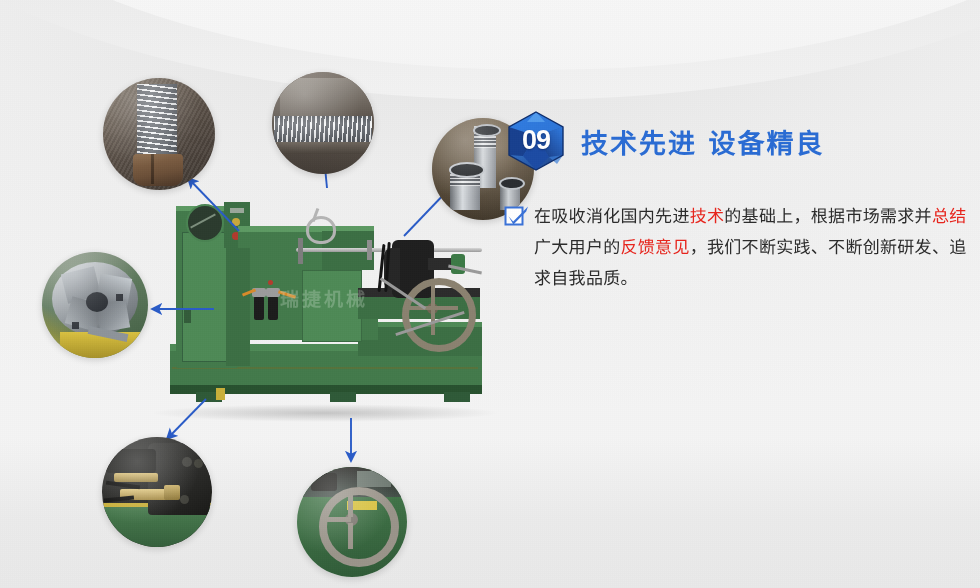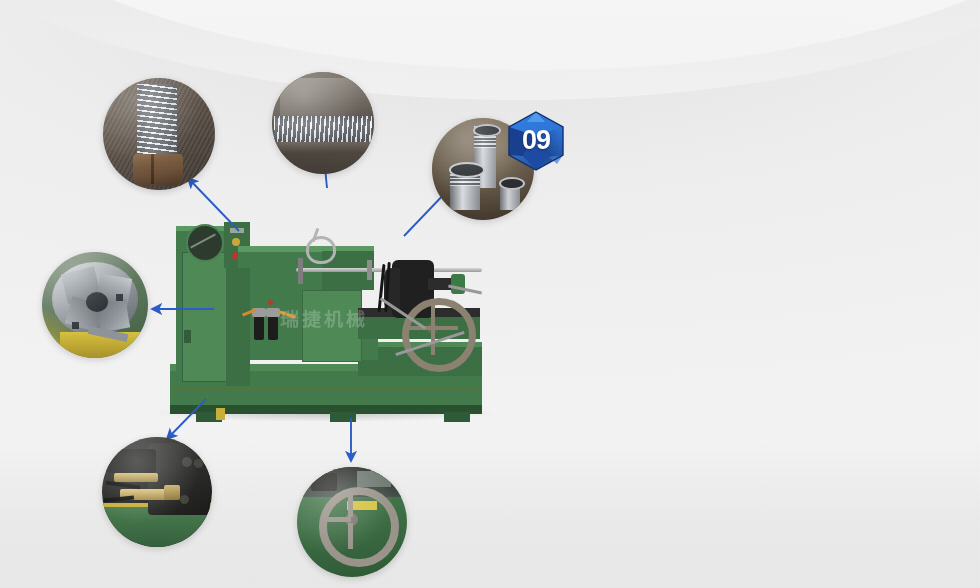--- a/index.html
+++ b/index.html
@@ -64,21 +64,21 @@
   .cbx{flex:0 0 20px;width:20px;height:20px;margin-top:5px;position:relative;}
   .cbx svg{display:block;width:26px;height:24px;margin:-2px 0 0 -1px;}
   .ptext{
     font-size:17px;line-height:31px;color:#2b2b2b;
     font-family:"DejaVu Sans","Liberation Sans",sans-serif;
     letter-spacing:.3px;
   }
   .hl{color:#e8241c;}
 
   
-  #machine{position:absolute;left:162px;top:212px;width:330px;height:222px;}
+  #machine{position:absolute;left:162px;top:192px;width:330px;height:222px;}
   .mp{position:absolute;}
   .g-dark{background:#2f5a38;}
   .g-mid{background:#3c6f44;}
   .g-base{background:#437a4b;}
   .g-lite{background:#4e8a56;}
   .g-hi{background:#5d9a63;}
   .g-shadow{background:#28512f;}
 
   #wm{
     position:absolute;left:118px;top:92px;font-size:19px;color:rgba(210,225,210,.30);
@@ -339,20 +339,30 @@
           <polygon points="31,2 58,17 31,26 4,17" fill="#2f7ae0" opacity=".85"></polygon>
           <polygon points="4,17 31,26 18,46 4,45" fill="#18408f"></polygon>
           <polygon points="58,17 58,45 44,47 31,26" fill="url(#gB)"></polygon>
           <polygon points="31,26 44,47 31,60 18,46" fill="#1c4ba4"></polygon>
           <polygon points="31,2 40,12 22,12" fill="#5aa4f0" opacity=".8"></polygon>
           <polygon points="58,45 44,47 52,54" fill="#3a7fd8" opacity=".7"></polygon>
           <polygon points="31,2 58,17 58,45 31,60 4,45 4,17" fill="none" stroke="#0f2f6e" stroke-width="1.4"></polygon>
         </svg>
         <div class="num">09</div>
       </div>
+      <div id="title">技术先进  设备精良</div>
     </div>
 
 
+    <div class="para">
+      <div class="cbx">
+        <svg viewBox="0 0 26 24">
+          <rect x="1.5" y="3.5" width="17" height="17" fill="#ffffff" stroke="#3a72d8" stroke-width="2"></rect>
+          <path d="M4.5 12.2 L9.2 17.4 L24 2.6 L22.2 7.6 L9.4 20.4 Z" fill="#3a72d8"></path>
+        </svg>
+      </div>
+      <div class="ptext"><span>在吸收消化国内先进</span><span class="hl">技术</span><span>的基础上，根据市场需求并</span><span class="hl">总结</span><span>广大用户的</span><span class="hl">反馈意见</span><span>，我们不断实践、不断创新研发、追求自我品质。</span></div>
+    </div>
 
   </div>
 
   <div id="noise"></div>
 </div>
 
 </body></html>

